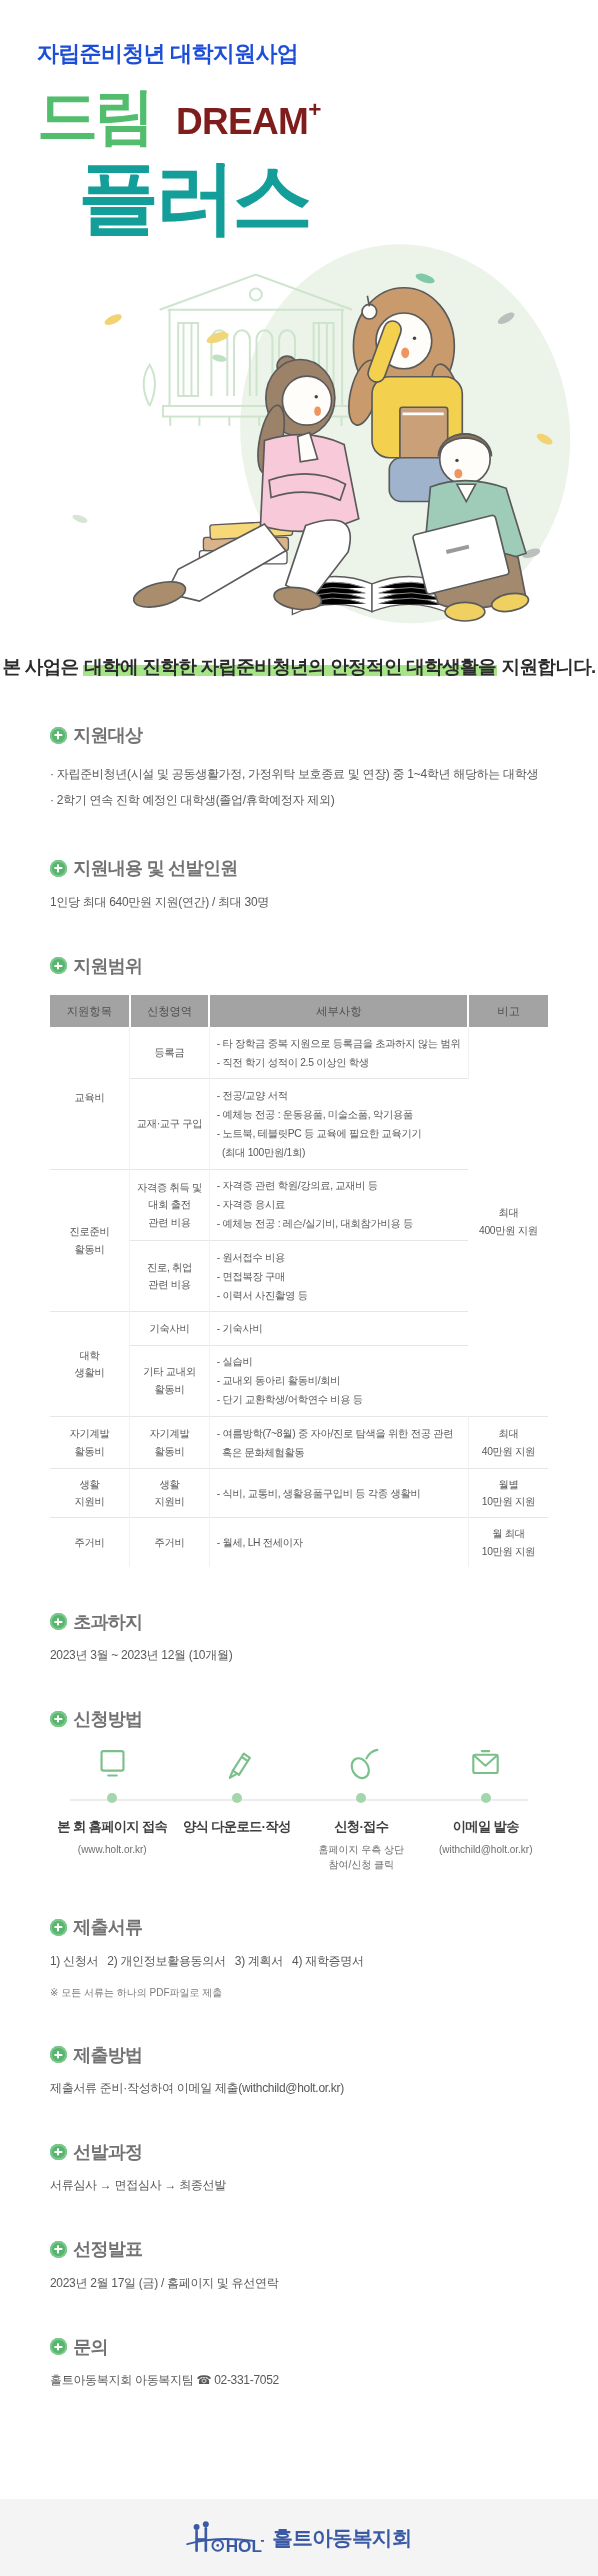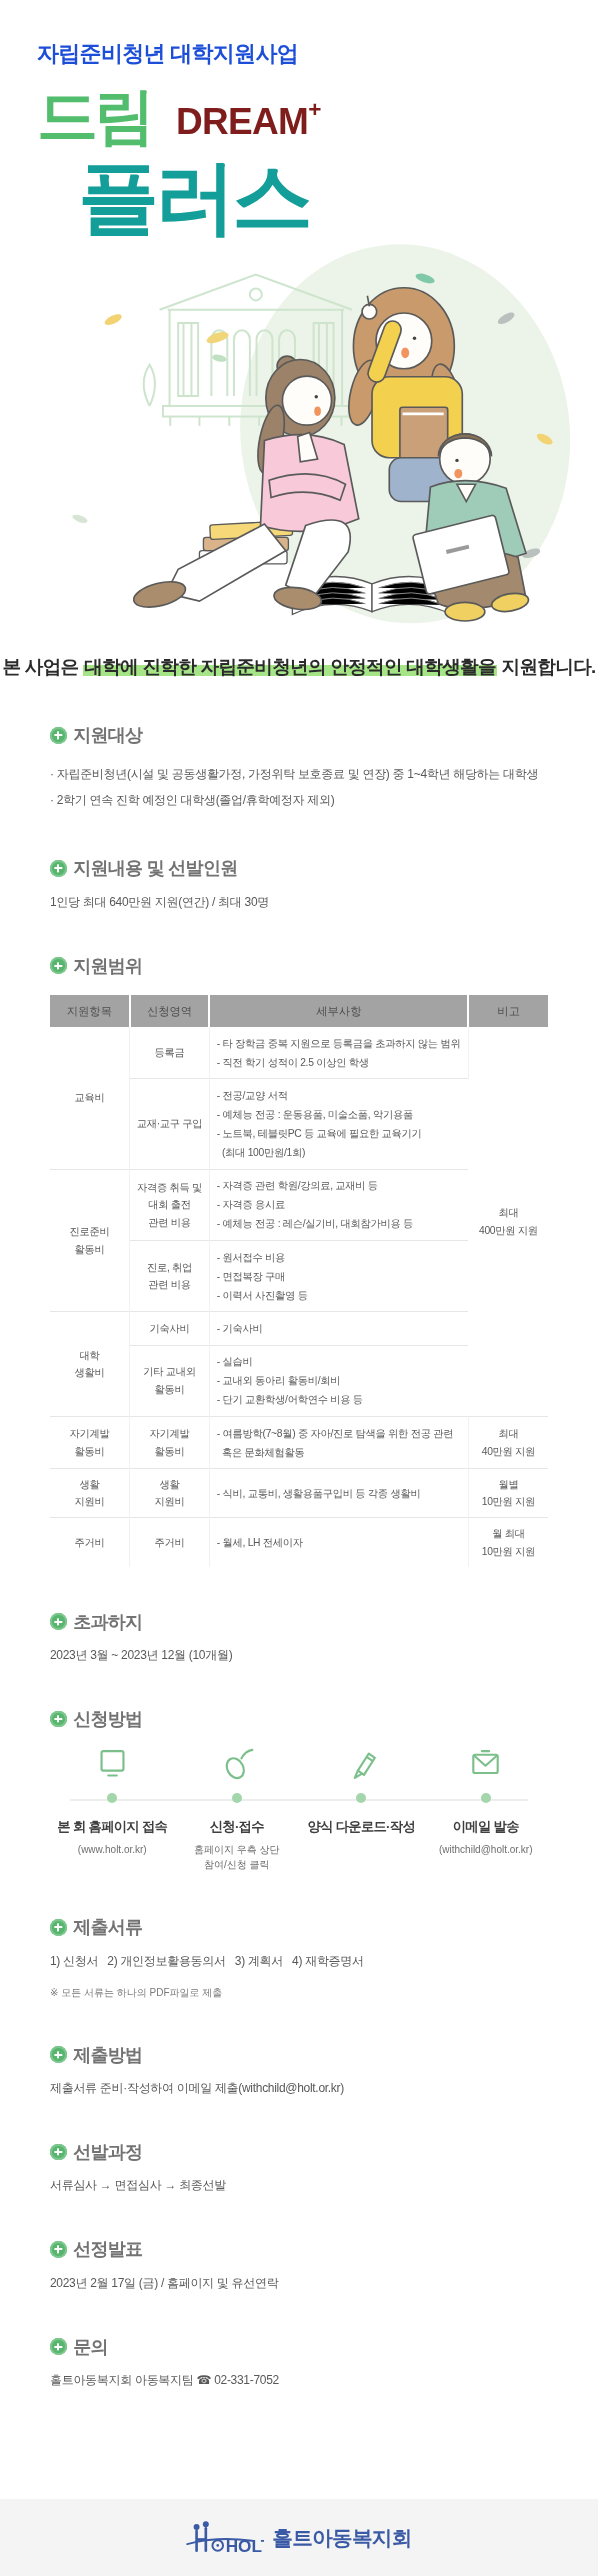--- a/index.html
+++ b/index.html
@@ -334,40 +334,40 @@
                 <line x1="25" y1="50" x2="39" y2="50"></line>
             </svg>
           </div>
           <div class="tl-dot"></div>
           <div class="tl-title">본 회 홈페이지 접속</div>
           <div class="tl-sub">(www.holt.or.kr)</div>
         </div>
         <div class="tl-step">
           <div class="tl-icon">
             <svg width="39" height="39" viewBox="0 0 64 64" fill="none" stroke="#7bbf8b" stroke-width="3.5" stroke-linecap="round" stroke-linejoin="round">
+              <path d="M26,42 L44,14 L54,21 L36,49 Z"></path>
+              <path d="M26,42 L21,54 L33,47"></path>
+              <line x1="41" y1="20" x2="50" y2="26"></line>
+            </svg>
+          </div>
+          <div class="tl-dot"></div>
+          <div class="tl-title">양식 다운로드·작성</div>
+          <div class="tl-sub"></div>
+        </div>
+        <div class="tl-step">
+          <div class="tl-icon">
+            <svg width="39" height="39" viewBox="0 0 64 64" fill="none" stroke="#7bbf8b" stroke-width="3.5" stroke-linecap="round" stroke-linejoin="round">
               <ellipse cx="30" cy="38" rx="13" ry="17" transform="rotate(-28 30 38)"></ellipse>
               <path d="M40,22 Q46,10 58,8"></path>
             </svg>
           </div>
           <div class="tl-dot"></div>
           <div class="tl-title">신청·접수</div>
           <div class="tl-sub">홈페이지 우측 상단
 참여/신청 클릭</div>
-        </div>
-        <div class="tl-step">
-          <div class="tl-icon">
-            <svg width="39" height="39" viewBox="0 0 64 64" fill="none" stroke="#7bbf8b" stroke-width="3.5" stroke-linecap="round" stroke-linejoin="round">
-              <path d="M26,42 L44,14 L54,21 L36,49 Z"></path>
-              <path d="M26,42 L21,54 L33,47"></path>
-              <line x1="41" y1="20" x2="50" y2="26"></line>
-            </svg>
-          </div>
-          <div class="tl-dot"></div>
-          <div class="tl-title">양식 다운로드·작성</div>
-          <div class="tl-sub"></div>
         </div>
         <div class="tl-step">
           <div class="tl-icon">
             <svg width="39" height="39" viewBox="0 0 64 64" fill="none" stroke="#7bbf8b" stroke-width="3.5" stroke-linecap="round" stroke-linejoin="round">
               <rect x="12" y="16" width="40" height="30" rx="3"></rect>
               <polyline points="14,18 32,34 50,18"></polyline>
               <line x1="26" y1="10" x2="38" y2="10"></line>
             </svg>
           </div>
           <div class="tl-dot"></div>

